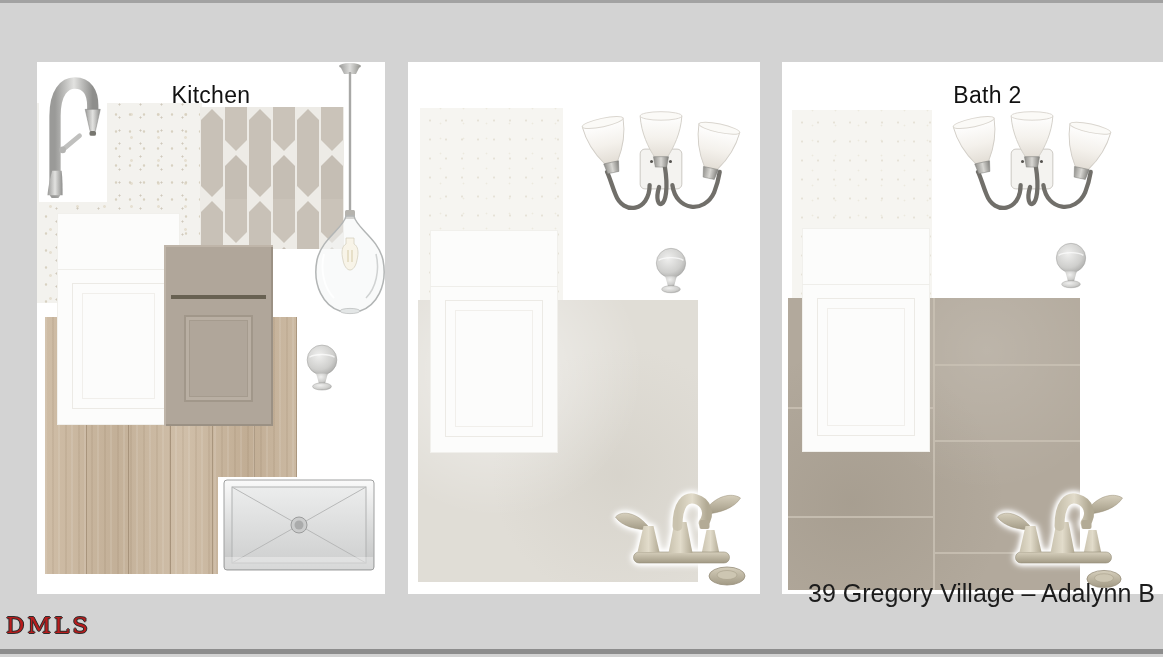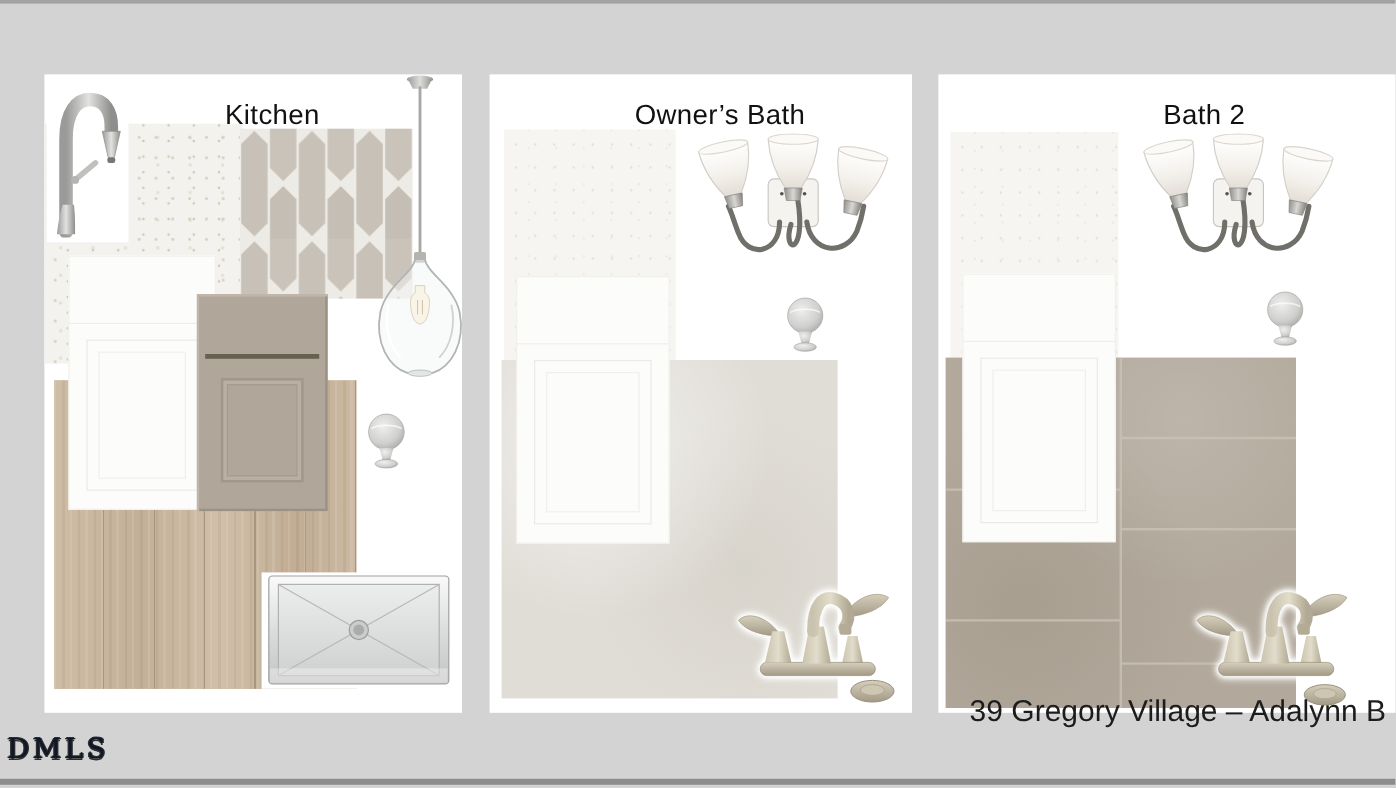--- a/index.html
+++ b/index.html
@@ -10,21 +10,21 @@
   }
   .abs{position:absolute}
   .strip-top{left:0;top:0;width:1163px;height:3px;background:var(--edge-strip-top,#a2a2a2)}
   .strip-bottom{left:0;top:649px;width:1163px;height:5px;background:var(--edge-strip-bottom,#8d8d8d)}
 
   .panel{top:62px;height:532px;background:var(--panel-background,#fff)}
   .panel-1{left:37px;width:348px}
   .panel-2{left:408px;width:352px}
   .panel-3{left:782px;width:411px}
 
-  .board-title{top:20px;left:16px;width:100%;text-align:center;font-size:23px;
+  .board-title{top:20px;left:0;width:100%;text-align:center;font-size:23px;
     color:var(--title-text,#111);letter-spacing:.3px}
 
   
   .quartz{
     background-color:var(--quartz,#f3f2ee);
     background-image:
       radial-gradient(circle,#d8d1c1 .8px,transparent 1.6px),
       radial-gradient(circle,#cfc9bb .7px,transparent 1.4px),
       radial-gradient(circle,#e6e0d2 1px,transparent 1.8px);
     background-size:14px 17px,21px 13px,27px 23px;
@@ -69,21 +69,21 @@
   .tile-bath2{
     background-color:var(--bath2-tile,#b2a99c);
     background-image:
       radial-gradient(circle at 68% 18%, rgba(255,255,255,.14), transparent 45%),
       radial-gradient(circle at 22% 70%, rgba(90,80,62,.12), transparent 50%);
   }
 
   .faucet-halo{filter:drop-shadow(0 0 2px #fff) drop-shadow(0 0 2px #fff) drop-shadow(0 0 3px rgba(255,255,255,.9))}
 
   .watermark{left:6px;top:612px;font-family:"DejaVu Serif",serif;font-size:23px;letter-spacing:3px;
-    color:#0f172a;text-shadow:1px 0 #2e2e2e,-1px 0 #2e2e2e,0 1px #2e2e2e,0 -1px #2e2e2e}
+    color:#b91c1c;text-shadow:1px 0 #2e2e2e,-1px 0 #2e2e2e,0 1px #2e2e2e,0 -1px #2e2e2e}
   .project-title{right:8px;top:579px;font-size:25px;color:var(--footer-text,#1c1c1c)}
 </style>
 </head>
 <body>
 
 <div class="abs strip-top"></div>
 <div class="abs strip-bottom"></div>
 
 <div class="abs panel panel-1">
 
@@ -273,21 +273,20 @@
       <path d="M64 58 C64 36 72 28 82 31 C93 34 97 46 90 55" fill="none" stroke="url(#bn2)" stroke-width="10" stroke-linecap="round"></path>
       <rect x="86" y="52" width="10" height="9" rx="2" fill="#b3ab96"></rect>
     </svg>
   </div>
 
   <svg class="abs" style="left:299px;top:503px" width="40" height="22" viewBox="0 0 40 22">
     <ellipse cx="20" cy="11" rx="18" ry="9" fill="url(#bn)" stroke="#948b77" stroke-width="0.8"></ellipse>
     <ellipse cx="20" cy="10" rx="10" ry="4.5" fill="#cdc6b2" stroke="#a89f8a" stroke-width="0.6"></ellipse>
   </svg>
 
-  <div class="abs board-title">Owner’s Bath</div>
 </div>
 
 <div class="abs panel panel-3">
 
   <div class="abs quartz quartz--bath" style="left:10px;top:48px;width:140px;height:190px"></div>
 
   <div class="abs tile-bath2" style="left:6px;top:236px;width:292px;height:292px">
     <svg width="292" height="292" viewBox="0 0 292 292">
       <g stroke="#c9c1b4" stroke-width="2" opacity="0.85">
         <line x1="146" y1="0" x2="146" y2="292"></line>

